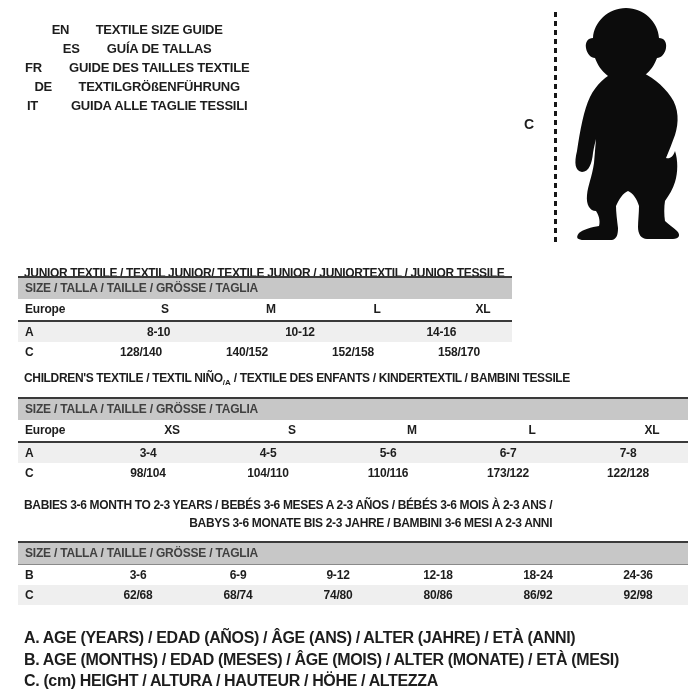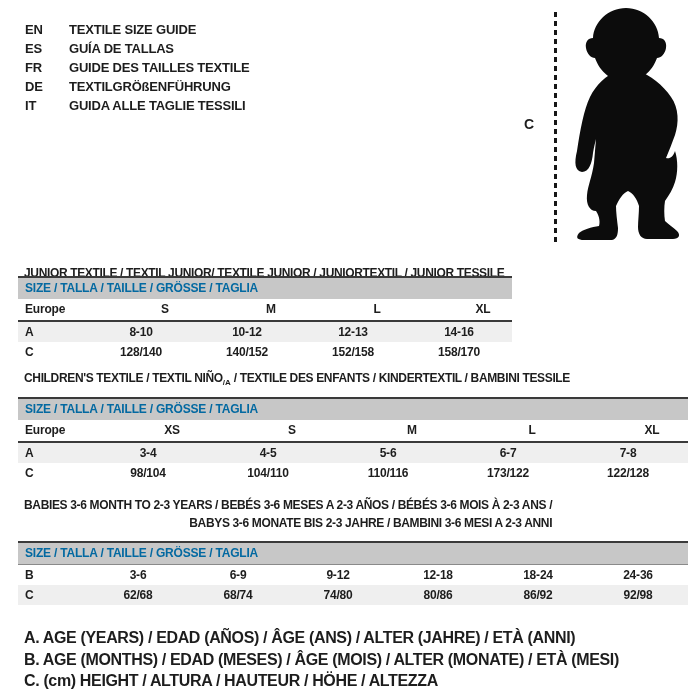--- a/index.html
+++ b/index.html
@@ -3,39 +3,39 @@
 <meta charset="utf-8">
 <style>
   html,body{margin:0;padding:0;background:#fff;}
   .canvas{
     position:relative;width:700px;height:700px;background:#ffffff;
     font-family:"Liberation Sans", sans-serif;font-weight:bold;color:#1d1d1d;
     overflow:hidden;letter-spacing:-0.2px;
   }
   
   .lang-block{position:absolute;left:25px;top:20px;font-size:13px;line-height:19px;}
-  .lang-row{display:flex;}
+  .lang-row{display:flex;justify-content:center;}
   .lang-code{width:44px;}
   
   .dash-line{position:absolute;left:554px;top:12px;width:3px;height:230px;
     background:repeating-linear-gradient(to bottom,#161616 0 5px,transparent 5px 9px);}
   .c-label{position:absolute;left:524px;top:116px;font-size:14px;}
   .baby-svg{position:absolute;left:561px;top:5px;}
   
   .section-title{position:absolute;left:24px;font-size:12px;letter-spacing:-0.35px;white-space:nowrap;}
   .title-junior{top:266px;}
   .title-children{top:371px;}
   .title-babies{top:497px;line-height:17.5px;text-align:right;}
   .subA{font-size:8px;position:relative;top:3px;letter-spacing:0;}
   
   .size-table{position:absolute;left:18px;border-top:2px solid #3a3a3a;font-size:12px;}
   .tbl-junior{top:276px;width:494px;}
   .tbl-children{top:397px;width:670px;}
   .tbl-babies{top:541px;width:670px;}
-  .size-bar{background:#c7c7c7;height:21px;line-height:21px;padding-left:7px;color:#0369a1;}
+  .size-bar{background:#c7c7c7;height:21px;line-height:21px;padding-left:7px;color:#404040;}
   .size-bar.with-rule{border-bottom:1px solid #8a8a8a;}
   .t-row{display:flex;height:20px;line-height:20px;}
   .t-row .lbl{width:70px;padding-left:7px;box-sizing:border-box;}
   .t-row .val{flex:1;text-align:center;}
   .row-europe{height:21px;line-height:21px;border-bottom:2px solid #3a3a3a;gap:48px;}
   .row-shade{background:#efefef;}
   
   .legend{position:absolute;left:24px;top:627px;font-size:16px;line-height:21.5px;letter-spacing:-0.35px;}
 </style>
 </head>
@@ -94,21 +94,20 @@
       <span class="lbl">Europe</span>
       <span class="val">S</span>
       <span class="val">M</span>
       <span class="val">L</span>
       <span class="val">XL</span>
     </div>
     <div class="t-row row-shade">
       <span class="lbl">A</span>
       <span class="val">8-10</span>
       <span class="val">10-12</span>
-      <span class="val">12-13</span>
       <span class="val">14-16</span>
     </div>
     <div class="t-row">
       <span class="lbl">C</span>
       <span class="val">128/140</span>
       <span class="val">140/152</span>
       <span class="val">152/158</span>
       <span class="val">158/170</span>
     </div>
   </div>

